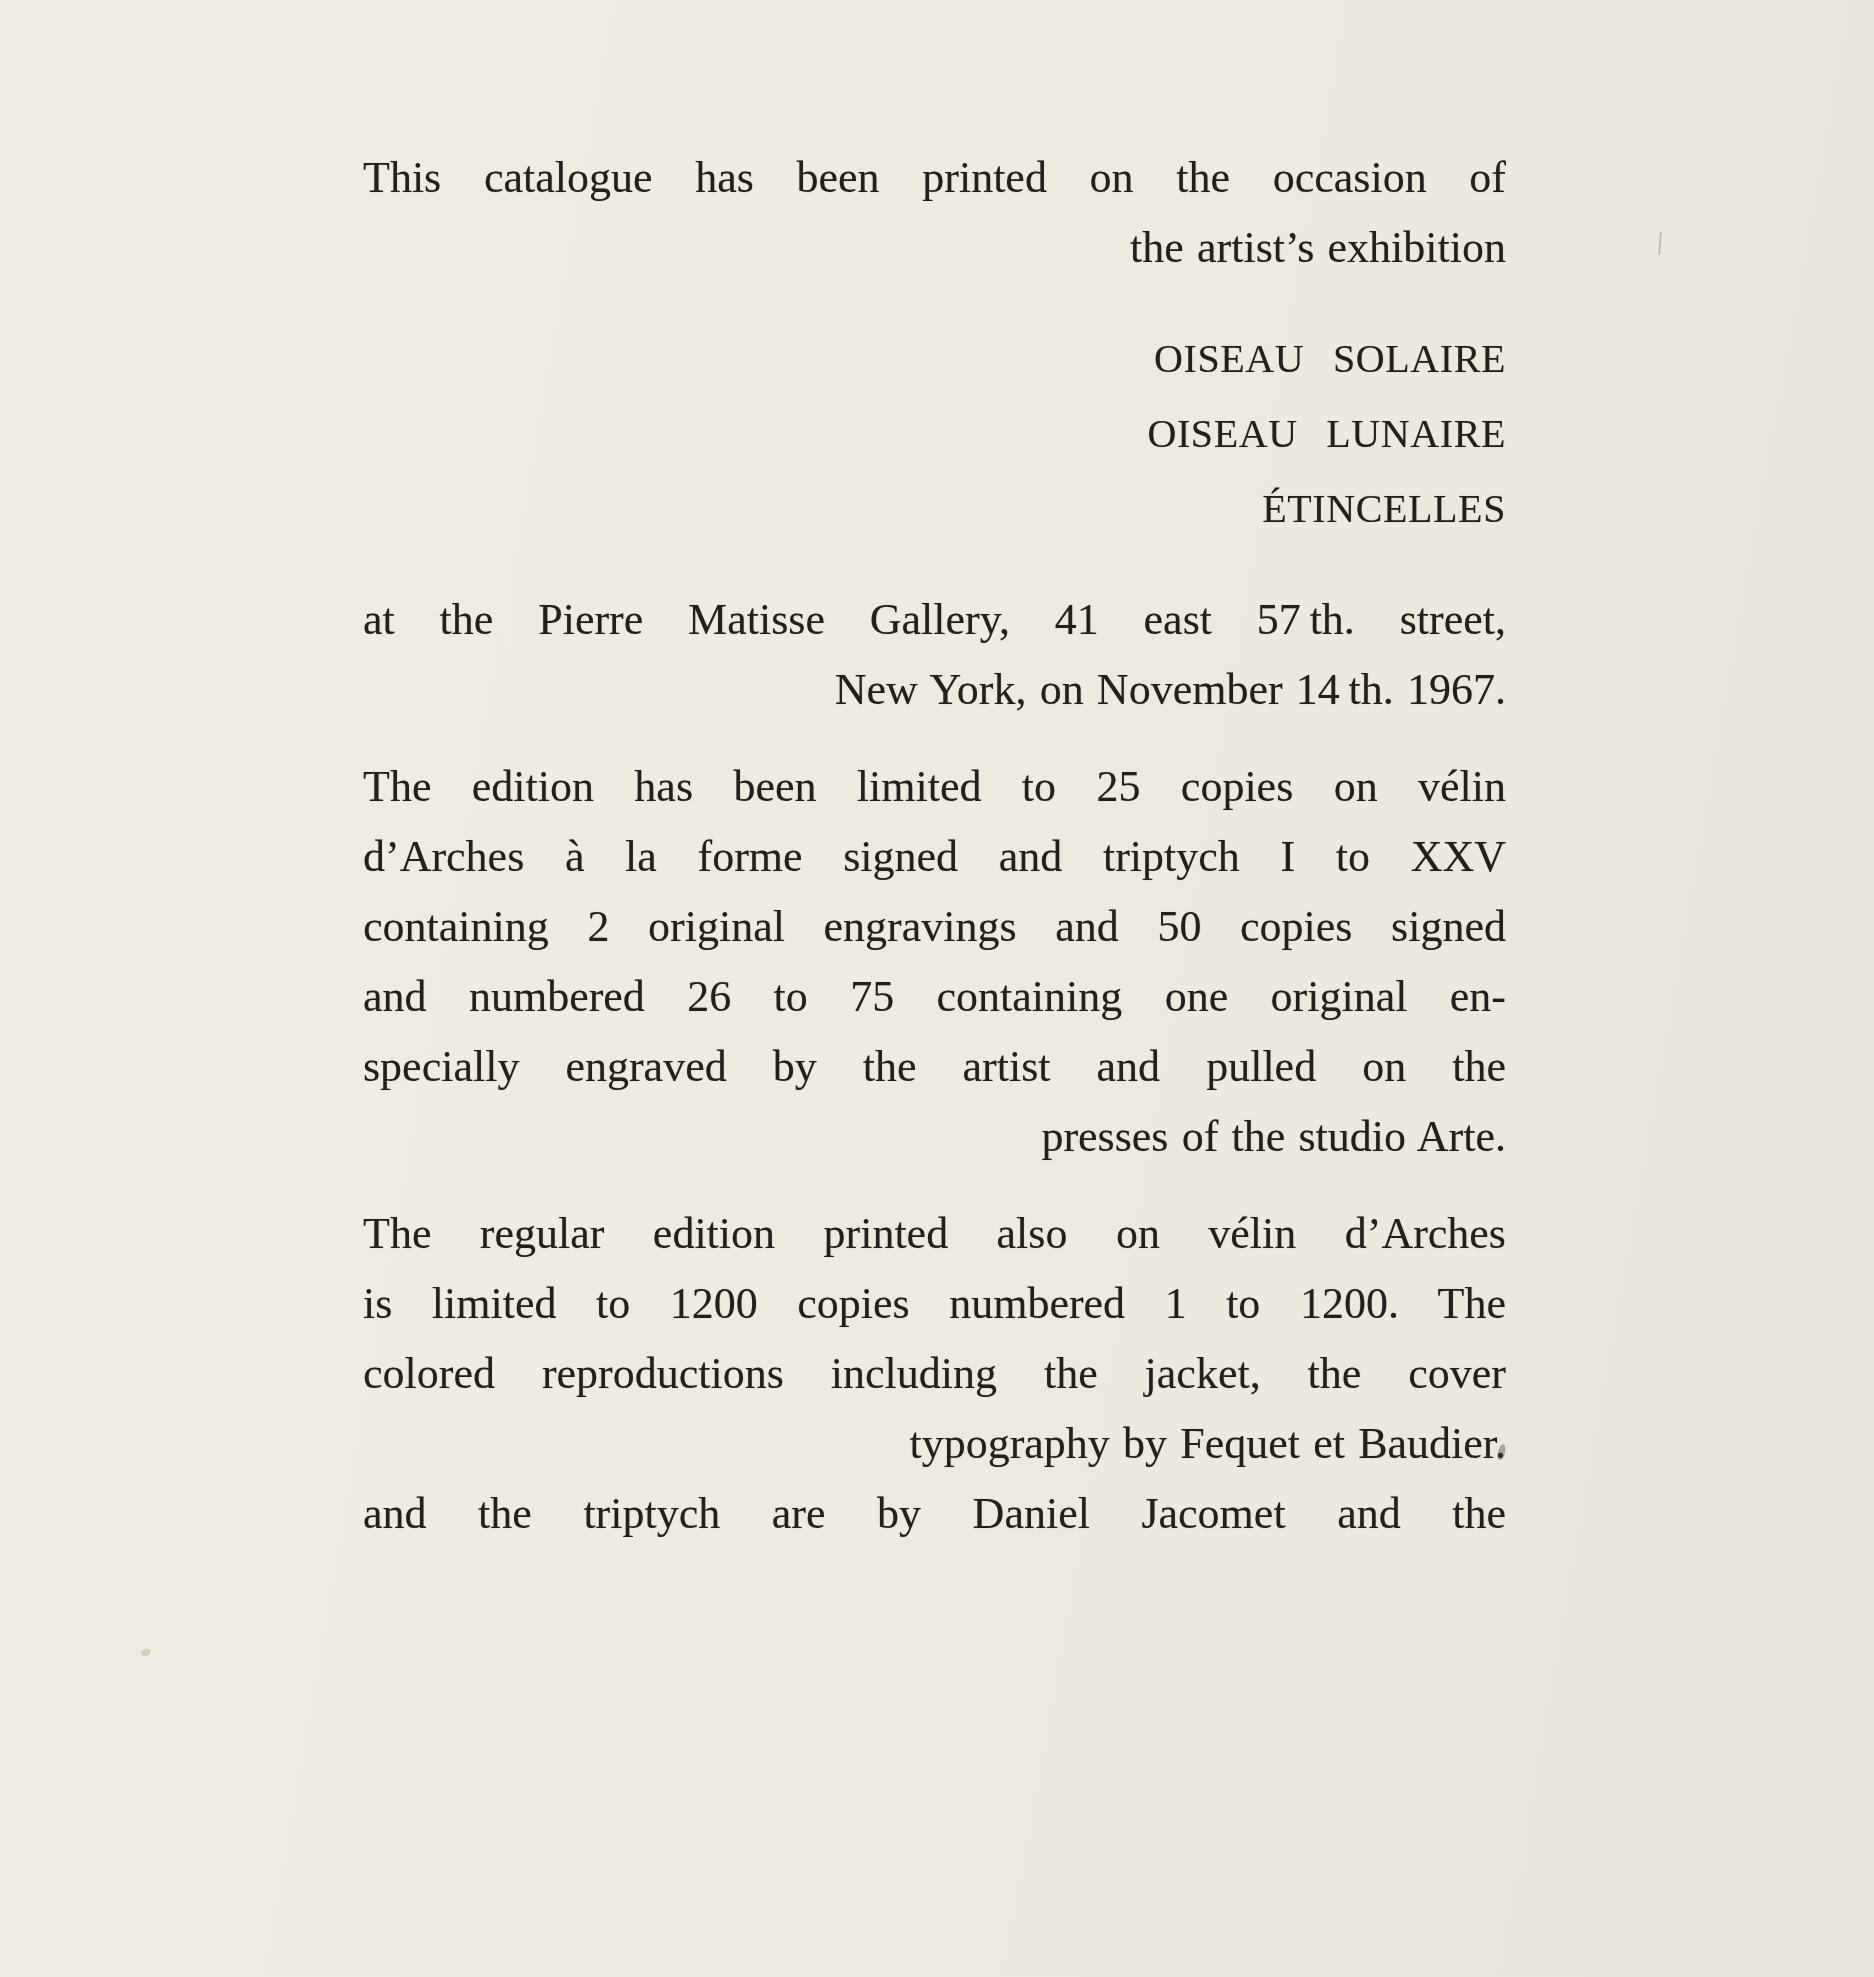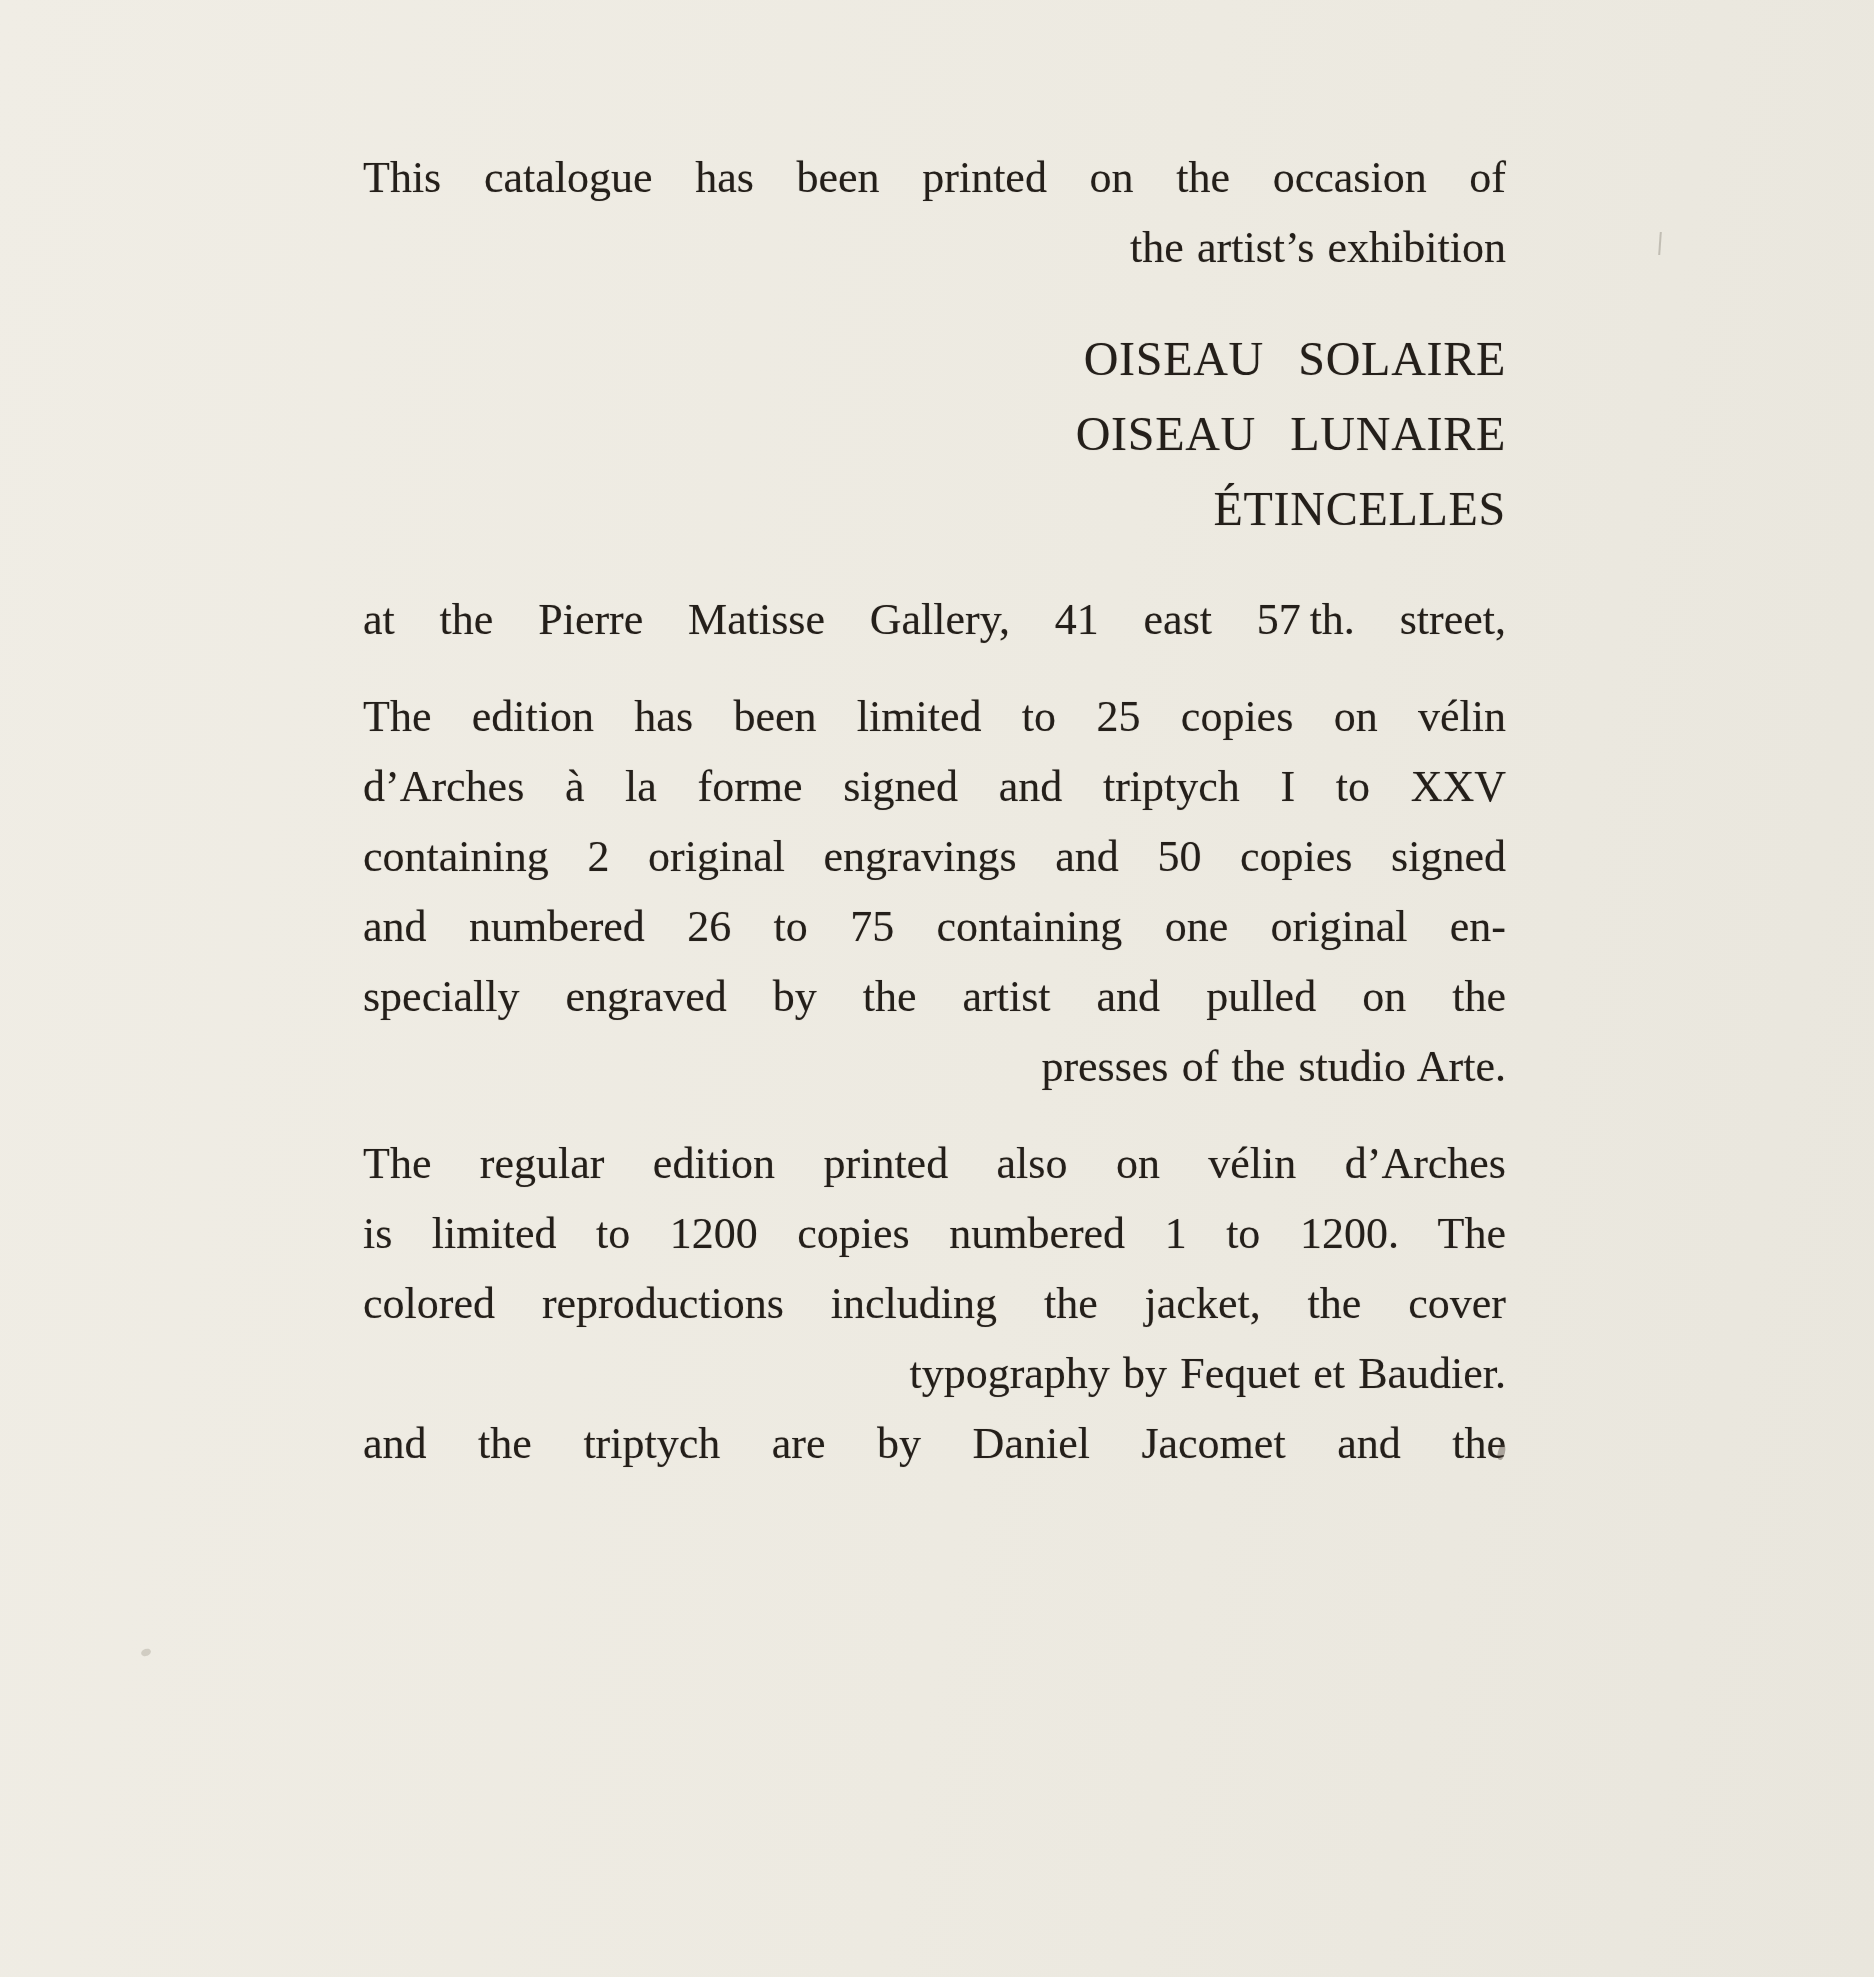--- a/index.html
+++ b/index.html
@@ -35,21 +35,21 @@
 
   .line.just {
     text-align: justify;
     text-align-last: justify;
     text-justify: inter-word;
   }
 
   .titles {
     margin-top: 38px;
     padding-left: 344px;
-    font-size: 48px;
+    font-size: 40px;
     line-height: 75px;
     letter-spacing: 0.015em;
     word-spacing: 0.45em;
   }
 
   .para2 { margin-top: 39px; }
   .para3 { margin-top: 27px; }
   .para4 { margin-top: 27px; }
 
   
@@ -97,20 +97,21 @@
     </section>
 
     <section class="titles">
       <div class="line title-line">OISEAU SOLAIRE</div>
       <div class="line title-line">OISEAU LUNAIRE</div>
       <div class="line title-line">ÉTINCELLES</div>
     </section>
 
     <section class="para para2">
       <div class="line just">at the Pierre Matisse Gallery, 41 east 57 th. street,</div>
+      <div class="line">New York, on November 14 th. 1967.</div>
     </section>
 
     <section class="para para3">
       <div class="line just">The edition has been limited to 25 copies on vélin</div>
       <div class="line just">d’Arches à la forme signed and triptych I to XXV</div>
       <div class="line just">containing 2 original engravings and 50 copies signed</div>
       <div class="line just">and numbered 26 to 75 containing one original en-</div>
       <div class="line just">specially engraved by the artist and pulled on the</div>
       <div class="line">presses of the studio Arte.</div>
     </section>

